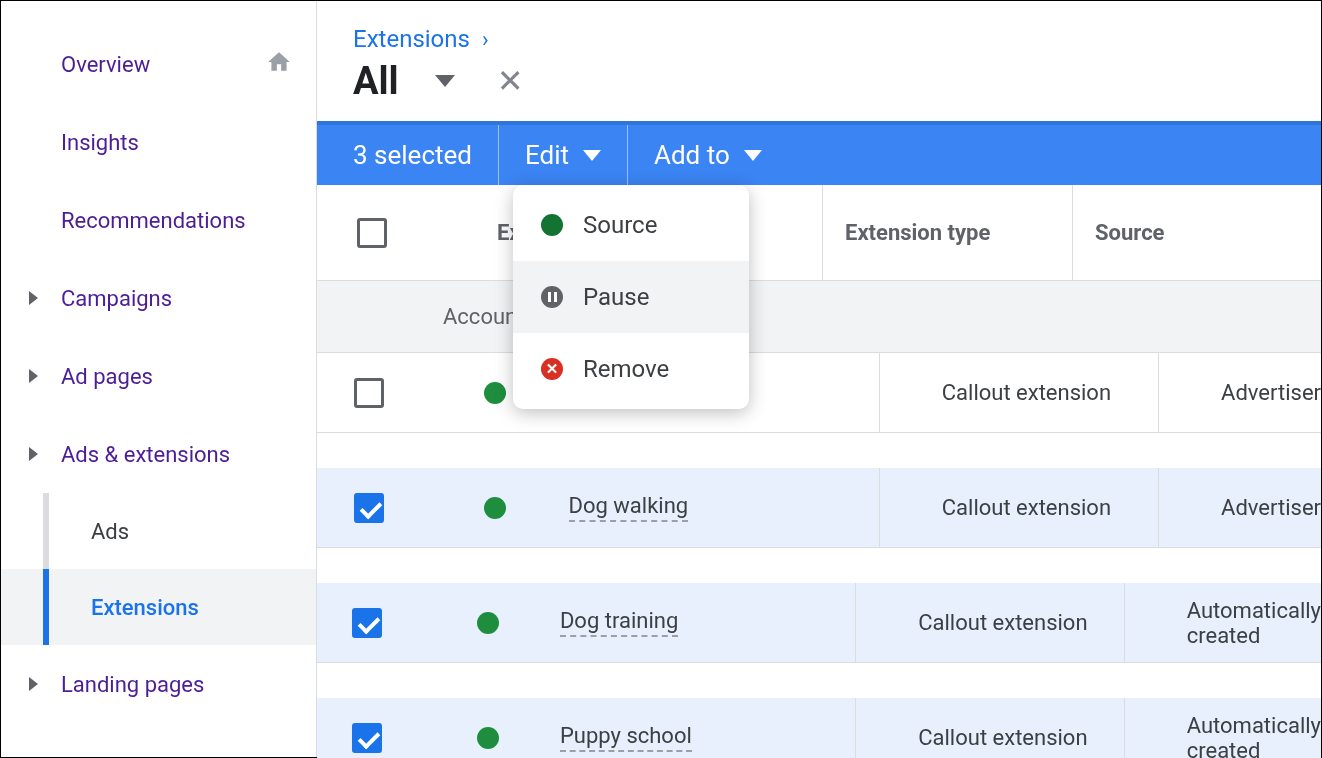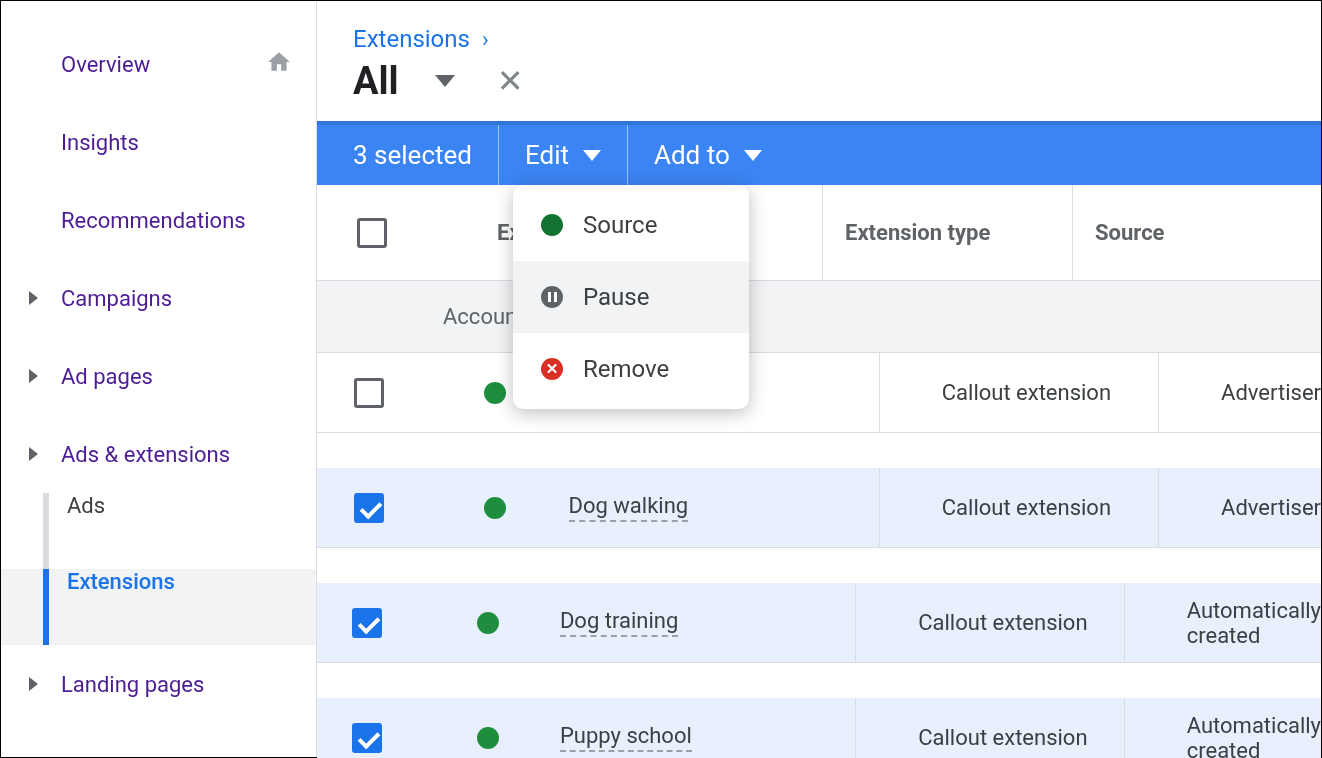--- a/index.html
+++ b/index.html
@@ -51,23 +51,23 @@
   .sub-bar {
     position: absolute;
     left: 42px;
     top: 0;
     bottom: 0;
     width: 6px;
     background: #dadce0;
   }
   .side-sub {
     display: flex;
-    align-items: flex-start;
+    align-items: center;
     height: 76px;
-    padding-left: 66px;
+    padding-left: 90px;
     font-size: 22px;
     color: #3c4043;
     cursor: pointer;
     position: relative;
   }
   .side-sub.active {
     background: #f1f3f4;
     color: #1a73e8;
     font-weight: 500;
   }

